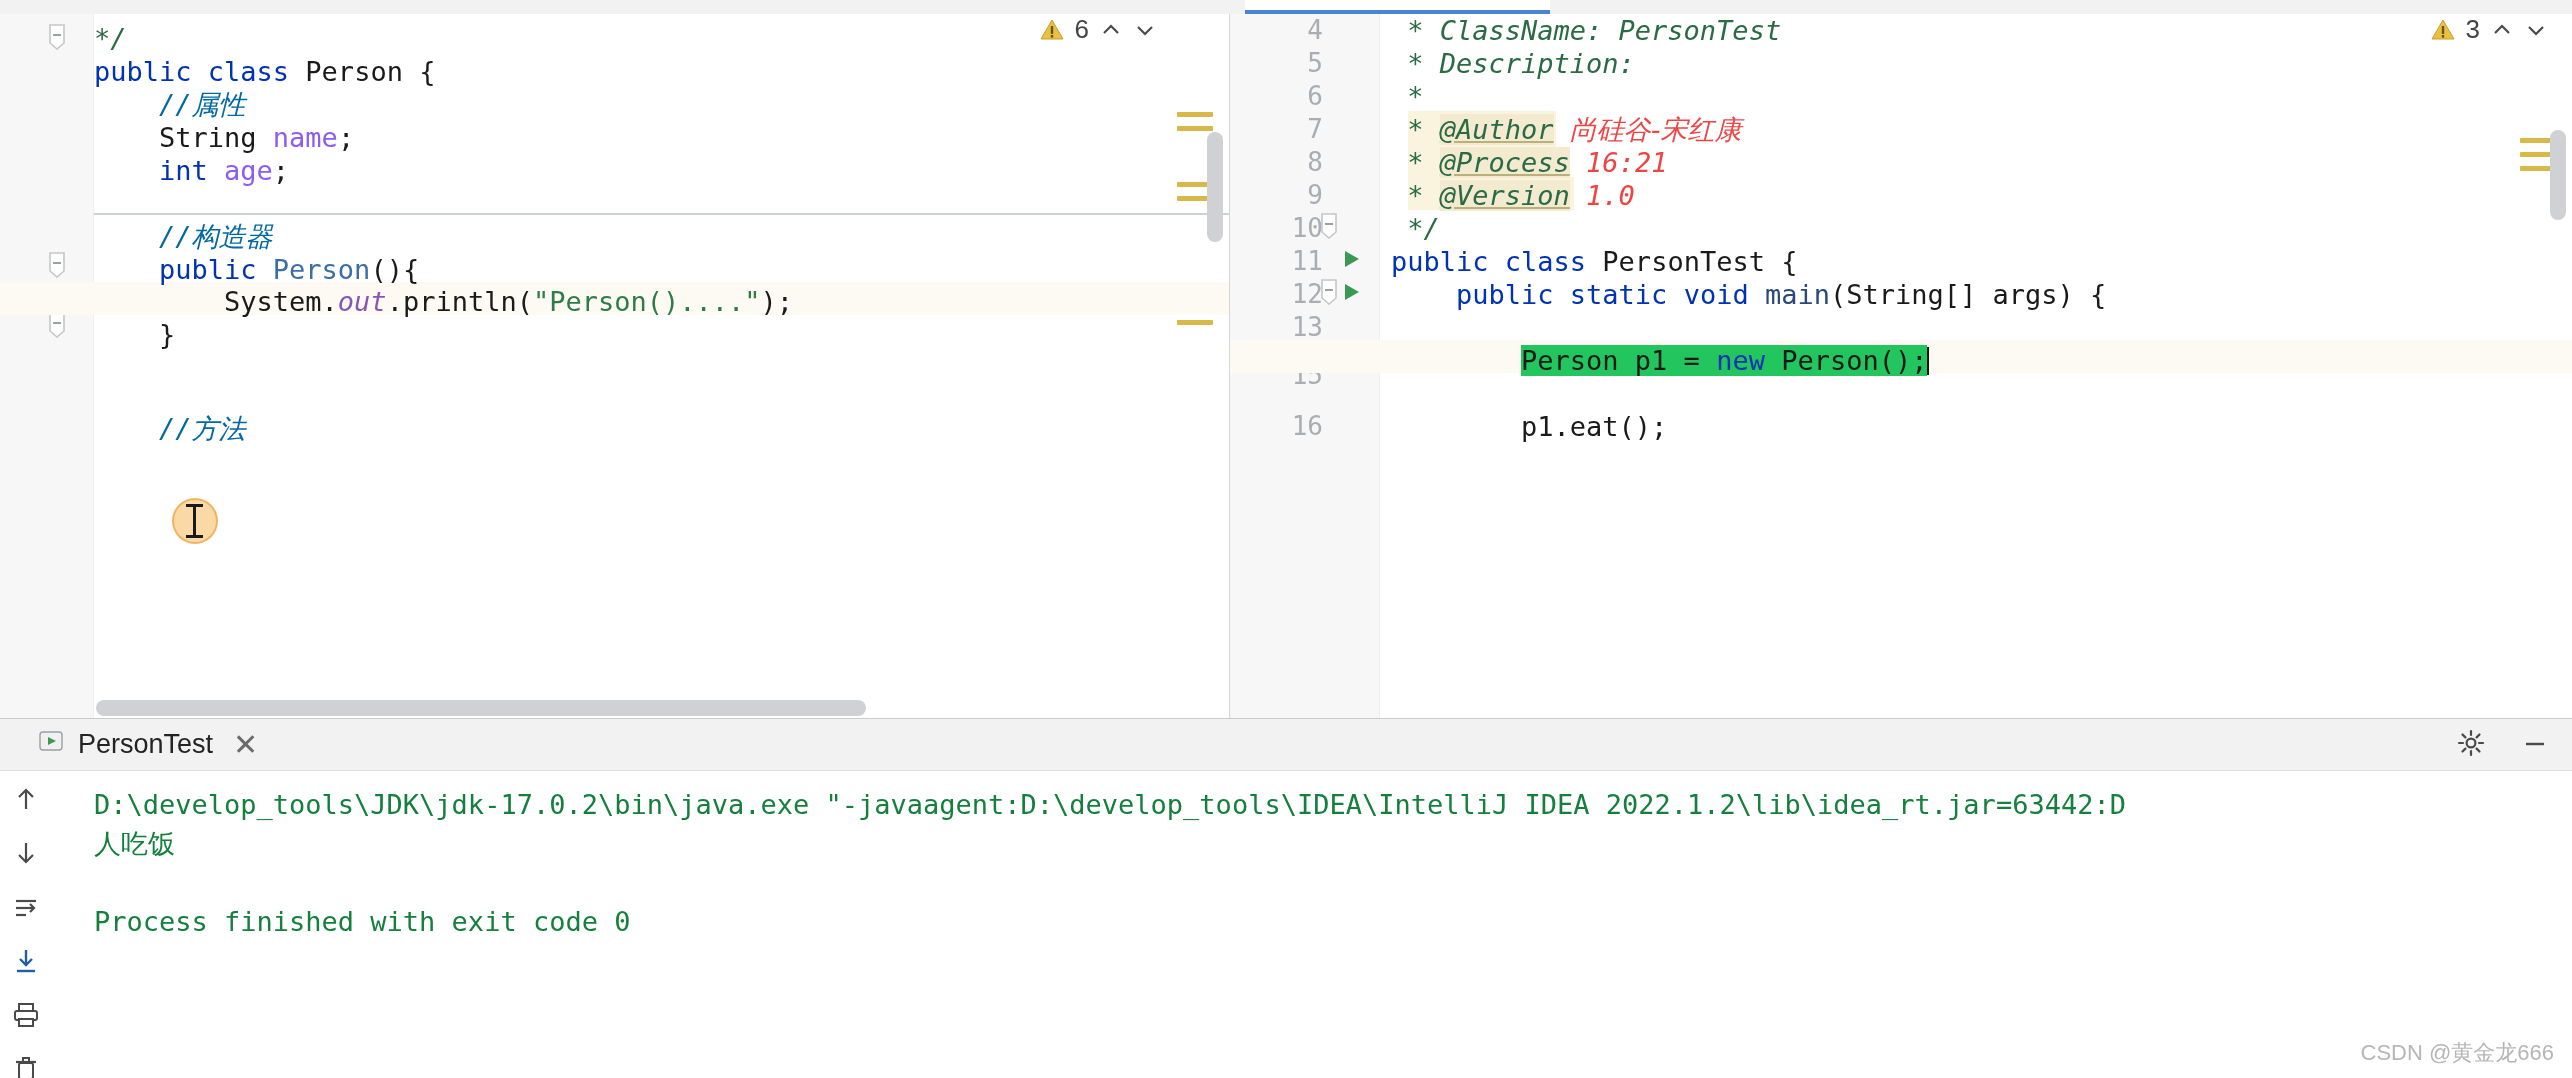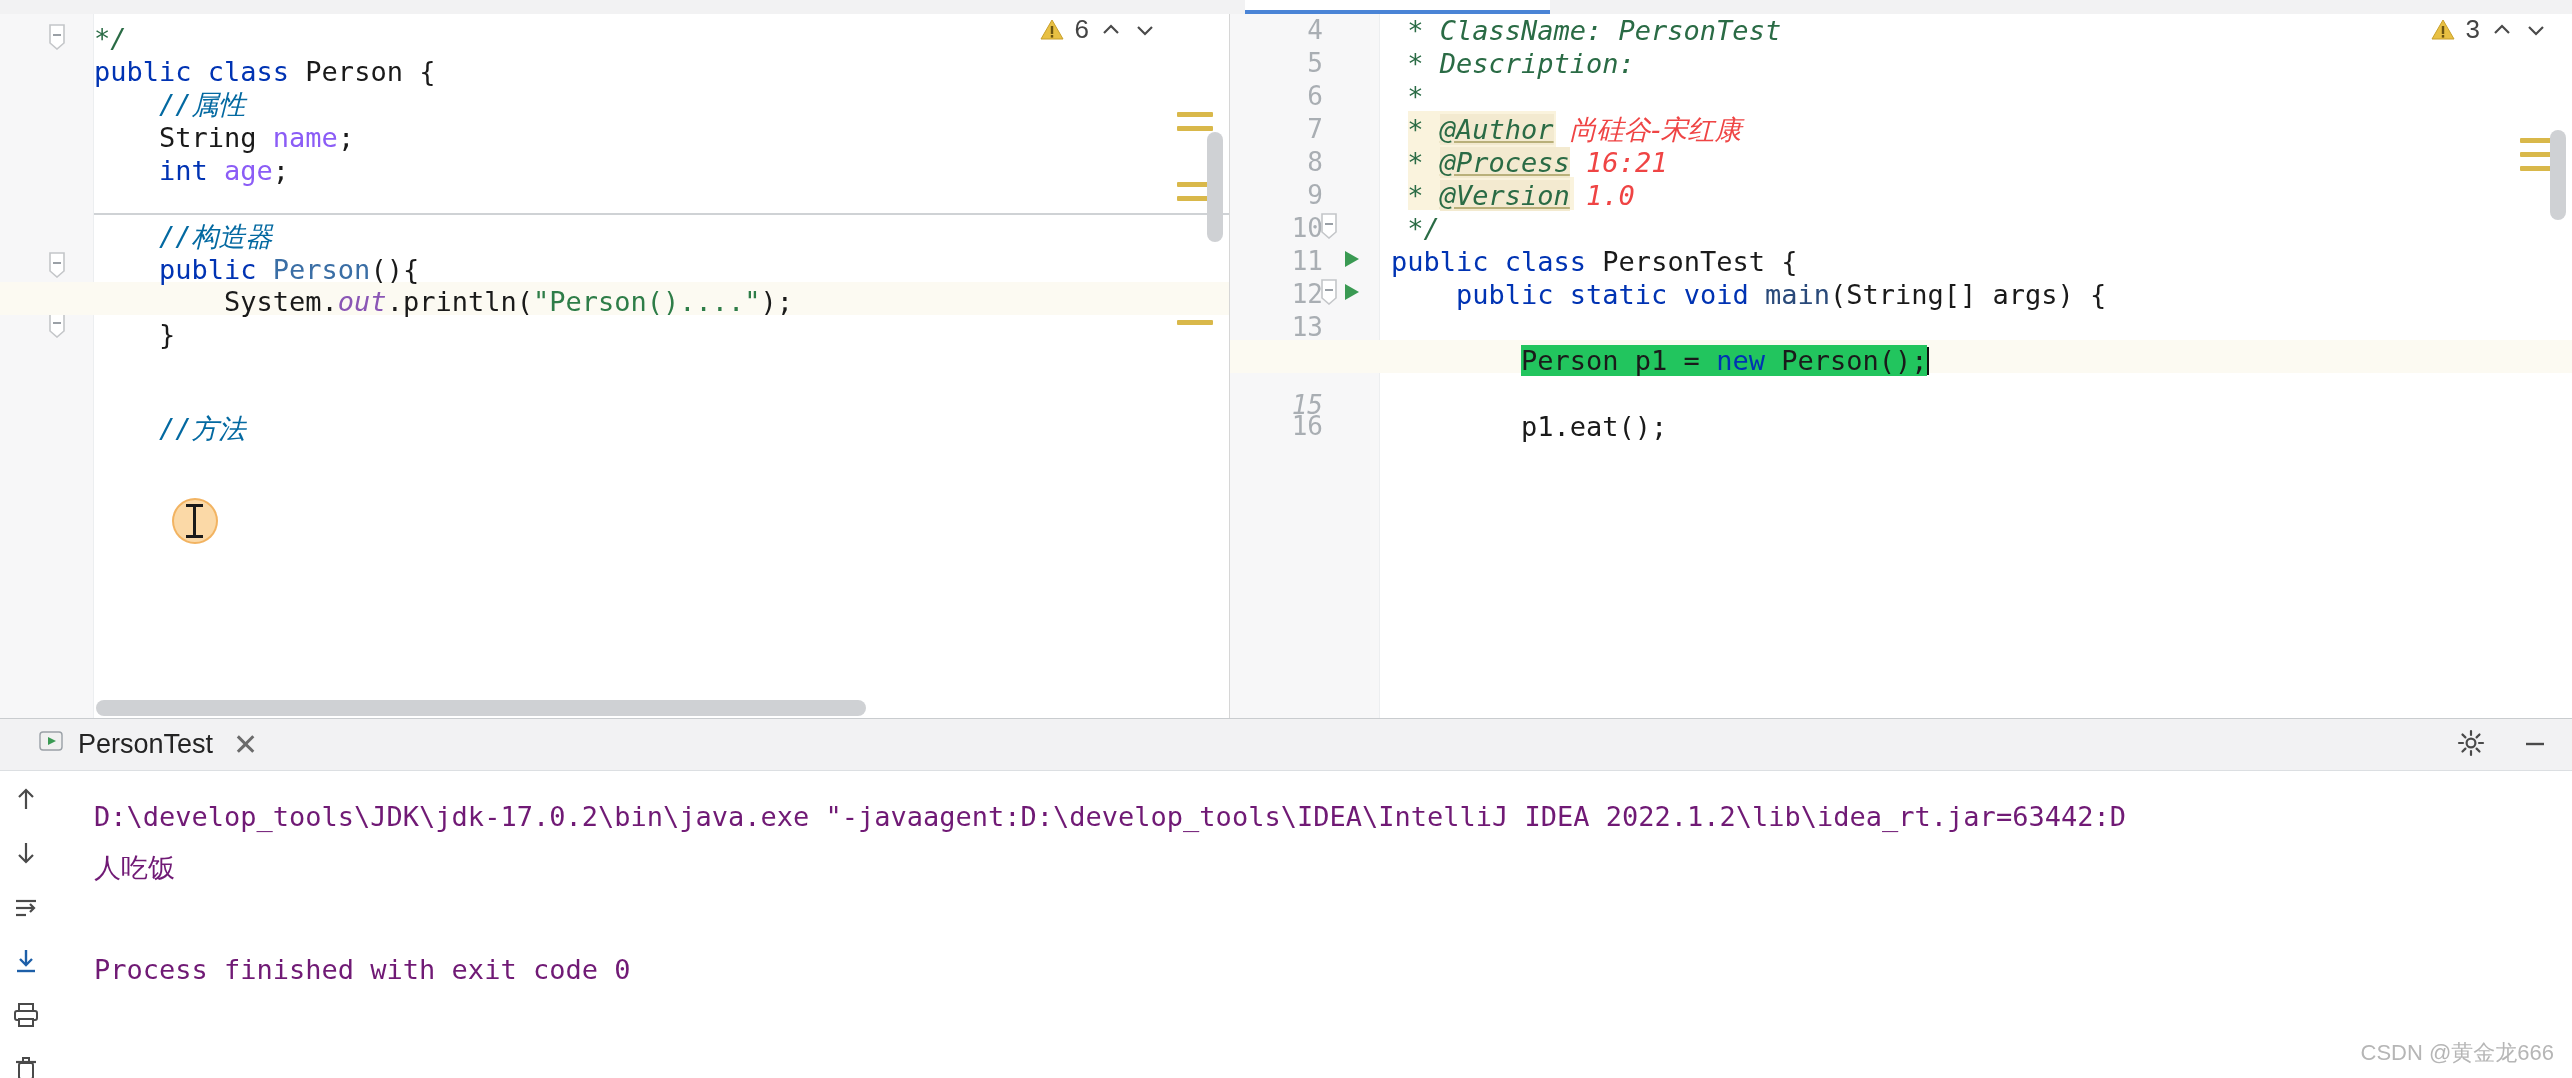--- a/index.html
+++ b/index.html
@@ -135,23 +135,22 @@
     align-items: center; padding-top: 14px; gap: 26px;
   }
   .tool-ico { width: 30px; height: 30px; display: flex; align-items: center; justify-content: center; }
 
   .console {
     position: absolute; left: 52px; top: 52px; right: 0; bottom: 0;
     background: #ffffff; overflow: hidden; padding-top: 14px;
   }
   .cout {
     font-family: "DejaVu Sans Mono", monospace; font-size: 27px;
-    line-height: 39px; color: #701a75; white-space: pre;
+    line-height: 39px; color: #15803d; white-space: pre;
     padding-left: 42px;
-    margin-top: 12px;
   }
 
   
   .ibeam-halo {
     position: absolute; width: 46px; height: 46px; border-radius: 50%;
     background: rgba(247,170,60,0.45); border: 2px solid rgba(235,150,40,0.55);
   }
   .ibeam {
     position: absolute; width: 3px; height: 34px; background: #1a1a1a;
   }
@@ -268,21 +267,21 @@
         <div class="lineno" style="top:47px;">5</div>
         <div class="lineno" style="top:80px;">6</div>
         <div class="lineno" style="top:113px;">7</div>
         <div class="lineno" style="top:146px;">8</div>
         <div class="lineno" style="top:179px;">9</div>
         <div class="lineno" style="top:212px;">10</div>
         <div class="lineno" style="top:245px;">11</div>
         <div class="lineno" style="top:278px;">12</div>
         <div class="lineno" style="top:311px;">13</div>
         <div class="lineno" style="top:344px;">14</div>
-        <div class="lineno" style="top:389px;font-style:italic;">15</div>
+        <div class="lineno" style="top:359px;">15</div>
         <div class="lineno" style="top:410px;">16</div>
 
         <div class="runmark" style="top:246px;">
           <svg width="24" height="24" viewBox="0 0 24 24">
               <polygon points="6,4 20,12 6,20" fill="#3a9a53"></polygon>
             </svg>
         </div>
         <div class="runmark" style="top:279px;">
           <svg width="24" height="24" viewBox="0 0 24 24">
               <polygon points="6,4 20,12 6,20" fill="#3a9a53"></polygon>

